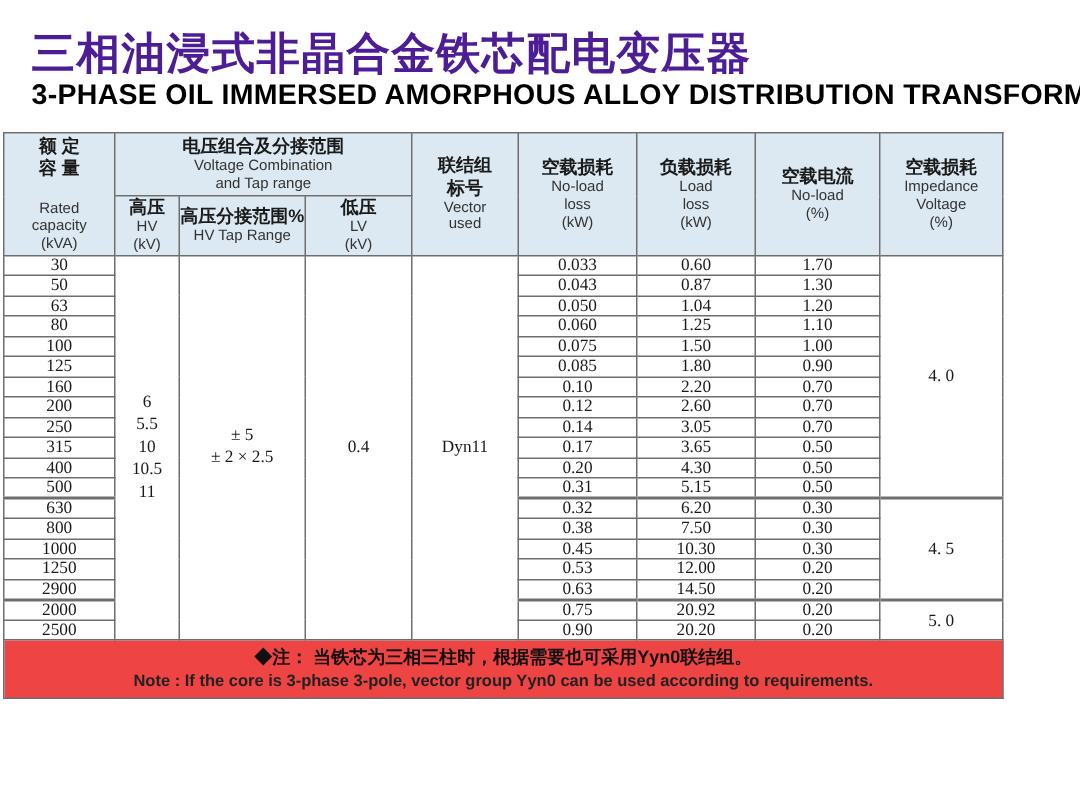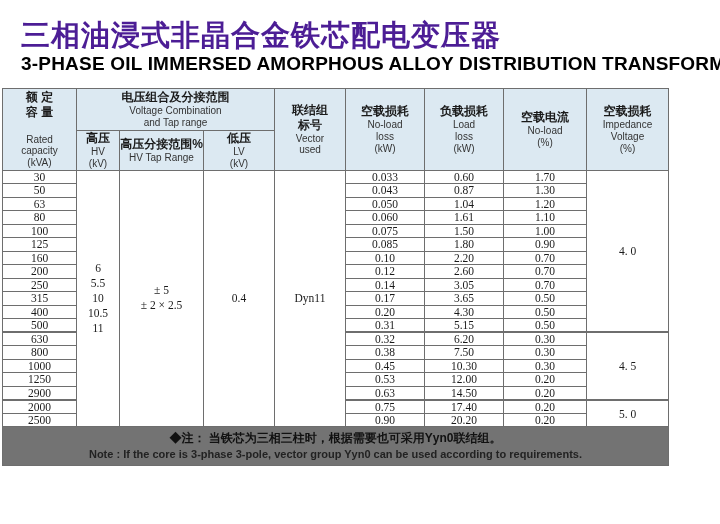--- a/index.html
+++ b/index.html
@@ -31,21 +31,21 @@
   .zh  { font-weight:bold; font-size:12px; color:#1a1a1a; line-height:1.25; }
   .en  { font-weight:normal; font-size:10px; color:#333; line-height:1.18;text-align:center; }
   tr.data-row { height:13.5px; }
   td.num, td.merged {
     font-family:"Liberation Serif", serif; font-size:11.5px; color:#1a1a1a;
     line-height:1.05; background:#fff;
   }
   td.merged .stack-line { line-height:15px; }
   tr.group-start td { border-top-width:2px; }
   td.note-cell {
-    height:38px; text-align:left; padding:3px 12px; background:#737373;
+    height:38px; text-align:left; padding:3px 12px; background:#ef4444;
   }
   .note-zh { font-size:12px; font-weight:bold; color:#111; line-height:1.4; }
   .note-en { font-size:11px; font-weight:bold; color:#222; line-height:1.4; }
 </style>
 </head>
 <body>
 
 <div class="page">
 
   <div class="title-zh">三相油浸式非晶合金铁芯配电变压器</div>
@@ -153,21 +153,21 @@
         </tr>
         <tr class="data-row">
           <td class="num">63</td>
           <td class="num">0.050</td>
           <td class="num">1.04</td>
           <td class="num">1.20</td>
         </tr>
         <tr class="data-row">
           <td class="num">80</td>
           <td class="num">0.060</td>
-          <td class="num">1.61</td>
+          <td class="num">1.25</td>
           <td class="num">1.10</td>
         </tr>
         <tr class="data-row">
           <td class="num">100</td>
           <td class="num">0.075</td>
           <td class="num">1.50</td>
           <td class="num">1.00</td>
         </tr>
         <tr class="data-row">
           <td class="num">125</td>
@@ -238,21 +238,21 @@
         </tr>
         <tr class="data-row">
           <td class="num">2900</td>
           <td class="num">0.63</td>
           <td class="num">14.50</td>
           <td class="num">0.20</td>
         </tr>
         <tr class="data-row group-start">
           <td class="num">2000</td>
           <td class="num">0.75</td>
-          <td class="num">17.40</td>
+          <td class="num">20.92</td>
           <td class="num">0.20</td>
           <td class="merged" rowspan="2">5. 0</td>
         </tr>
         <tr class="data-row">
           <td class="num">2500</td>
           <td class="num">0.90</td>
           <td class="num">20.20</td>
           <td class="num">0.20</td>
         </tr>
       </tbody>

